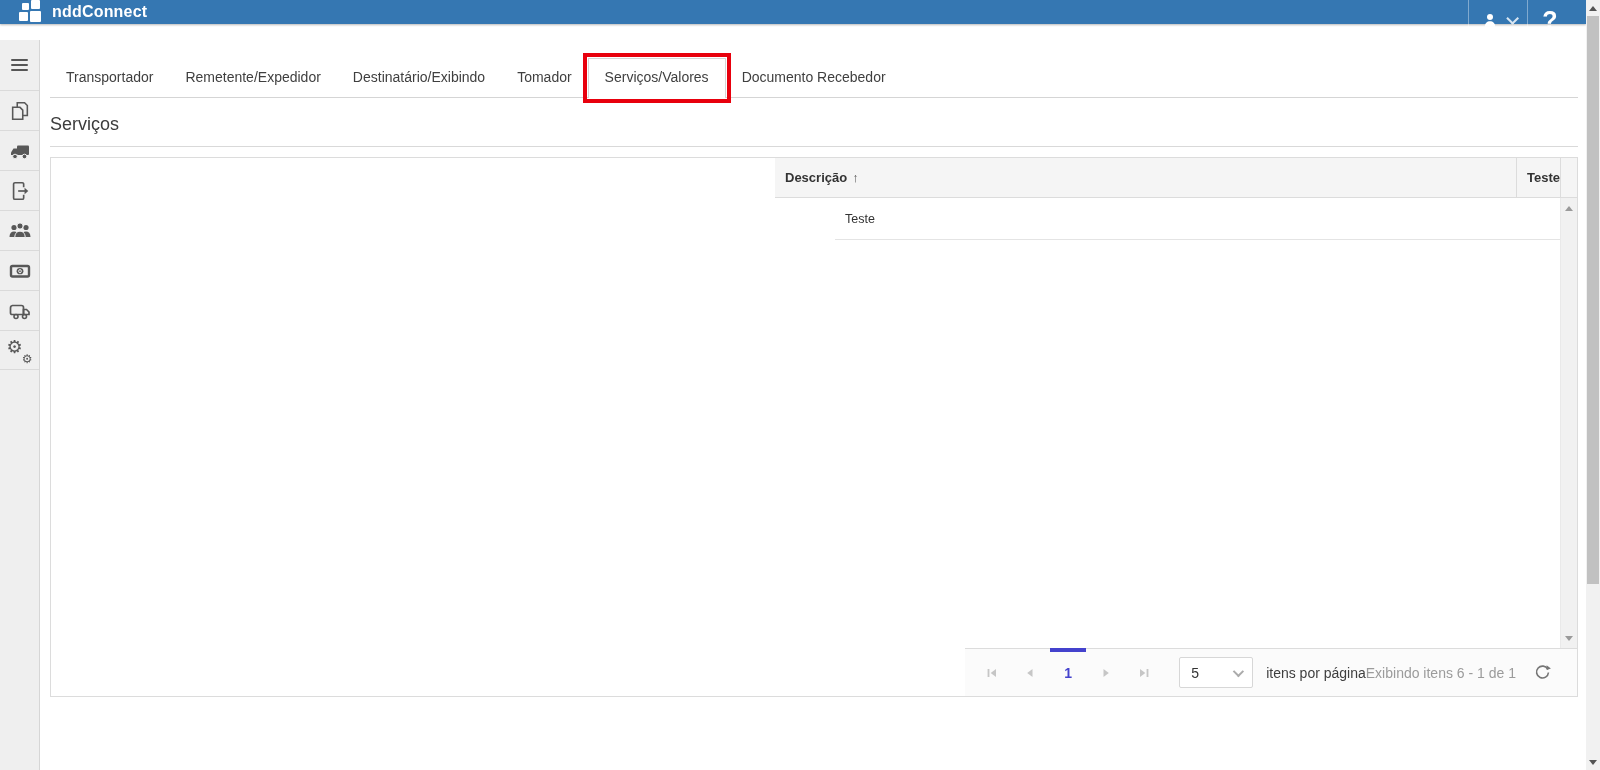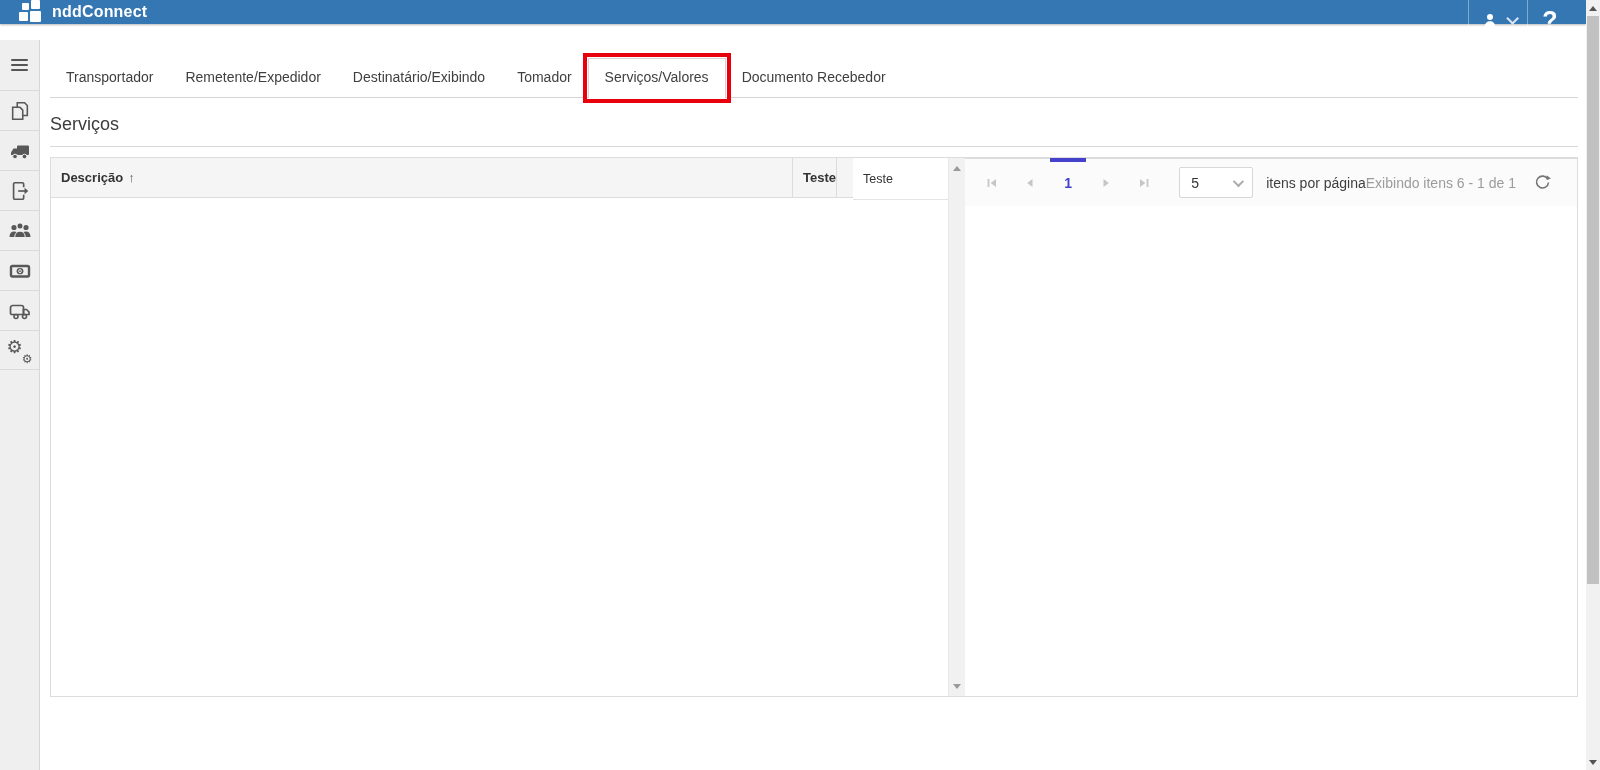--- a/index.html
+++ b/index.html
@@ -61,21 +61,21 @@
     outline:4px solid #e8000d; outline-offset:1px; }
 
   
   .section-title { position:absolute; left:10px; font-size:18px; color:#3c3c3c; }
   .title-servicos { top:74px; }
   .title-valores  { top:695px;margin-top:47px; }
   .rule { position:absolute; left:10px; top:106px; width:1528px; border-top:1px solid #d9d9d9; }
 
   
   .grid { position:absolute; left:10px; top:117px; width:1528px; height:540px;
-    border:1px solid #dcdcdc; background:#fff; display:flex; flex-direction:row; }
+    border:1px solid #dcdcdc; background:#fff; display:flex; flex-direction:column;align-items:flex-end; }
   .grid-header { height:40px; background:#f5f5f5; border-bottom:1px solid #dcdcdc;
     display:flex; align-items:stretch; flex:0 0 auto; }
   .gh-cell { display:flex; align-items:center; padding-left:10px; font-size:13px;
     font-weight:bold; color:#333; cursor:pointer; }
   .gh-desc { width:742px; border-right:1px solid #dcdcdc; }
   .gh-valor { flex:1; }
   .gh-spacer { width:17px; border-left:1px solid #dcdcdc; }
   .sort-arrow { font-weight:normal; color:#555; margin-left:5px; font-size:13px; }
   .grid-body { position:relative; flex:1 1 auto; overflow:hidden; }
   .grid-row { display:flex; height:42px; border-bottom:1px solid #e4e4e4; cursor:pointer; }

